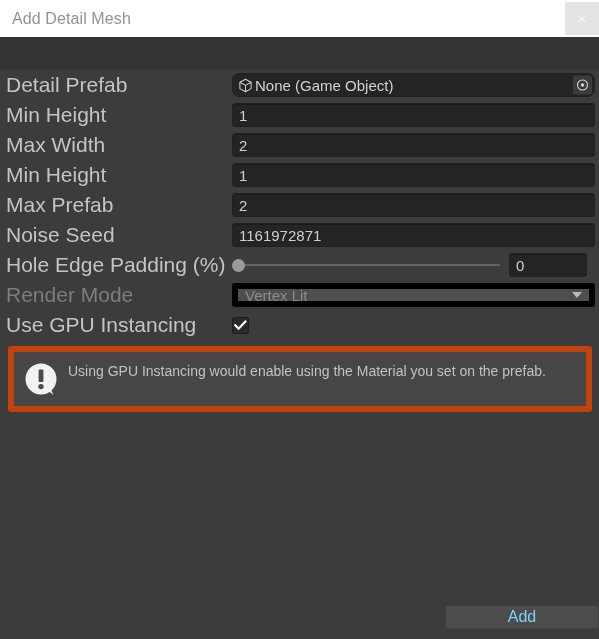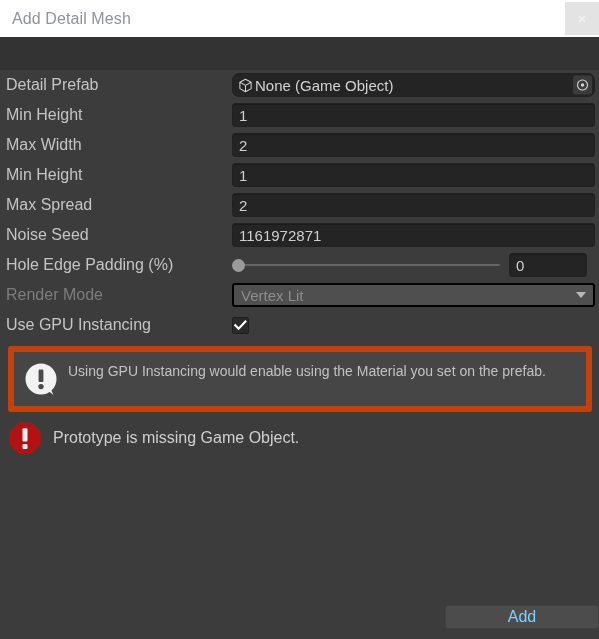--- a/index.html
+++ b/index.html
@@ -64,21 +64,21 @@
   .row {
     display: flex;
     align-items: center;
     height: 30px;
     padding: 0 4px 0 6px;
     box-sizing: border-box;
   }
   .row-label {
     width: 226px;
     flex: 0 0 226px;
-    font-size: 16px;
+    font-size: 21px;
     color: #c4c4c4;
     white-space: nowrap;
     overflow: hidden;
   }
   .row-label.disabled {
     color: #7d7d7d;
   }
   .row-control {
     flex: 1 1 auto;
     display: flex;
@@ -183,21 +183,21 @@
     flex: 0 0 78px;
     margin-left: 9px;
   }
 
   
   .dropdown {
     box-sizing: border-box;
     height: 24px;
     width: 100%;
     background: #4f4f4f;
-    border: 2px solid #000000;
+    border: 6px solid #000000;
     border-radius: 3px;
     display: flex;
     align-items: center;
     padding: 0 4px 0 7px;
     font-size: 15px;
     color: #8d8d8d;
     cursor: default;
     position: relative;
   }
   .dropdown-text { flex: 1 1 auto; white-space: nowrap; }
@@ -344,21 +344,21 @@
     </div>
 
     <div class="row">
       <div class="row-label">Min Height</div>
       <div class="row-control">
         <div class="field">1</div>
       </div>
     </div>
 
     <div class="row">
-      <div class="row-label">Max Spread</div>
+      <div class="row-label">Max Prefab</div>
       <div class="row-control">
         <div class="field">2</div>
       </div>
     </div>
 
     <div class="row">
       <div class="row-label">Noise Seed</div>
       <div class="row-control">
         <div class="field">1161972871</div>
       </div>
@@ -402,26 +402,18 @@
   <div class="helpbox">
     <svg class="helpbox-icon" viewBox="0 0 34 34">
       <path d="M17 1.5 A15.5 15.5 0 1 0 17 32.5 A15.5 15.5 0 1 0 17 1.5 Z" fill="#f2f2f2"></path>
       <path d="M22 27 L29.5 33 L25.5 24.5 Z" fill="#f2f2f2"></path>
       <rect x="14.6" y="7.5" width="4.8" height="12.6" rx="1.2" fill="#4a4a4a"></rect>
       <circle cx="17" cy="24.6" r="2.7" fill="#4a4a4a"></circle>
     </svg>
     <div class="helpbox-text">Using GPU Instancing would enable using the Material you set on the prefab.</div>
   </div>
 
-  <div class="errorrow">
-    <svg class="error-icon" viewBox="0 0 34 34">
-      <path d="M10.6 1.5 L23.4 1.5 L32.5 10.6 L32.5 23.4 L23.4 32.5 L10.6 32.5 L1.5 23.4 L1.5 10.6 Z" fill="#b31212"></path>
-      <rect x="14.5" y="7.2" width="5" height="13.4" rx="1.1" fill="#f0f0f0"></rect>
-      <rect x="14.5" y="23" width="5" height="5" rx="1.1" fill="#f0f0f0"></rect>
-    </svg>
-    <div class="error-text">Prototype is missing Game Object.</div>
-  </div>
 
   <div class="footer">
     <div class="add-button">Add</div>
   </div>
 
 </div>
 
 </body></html>

